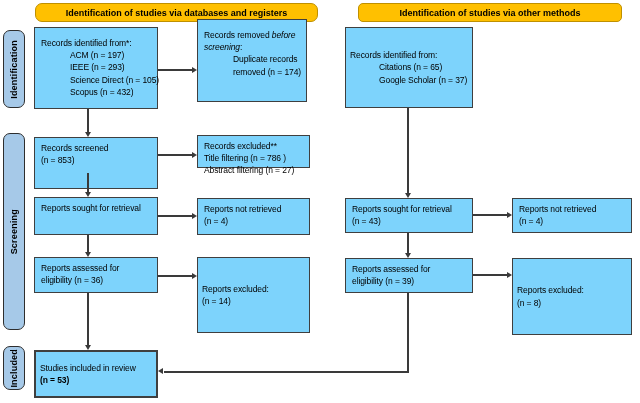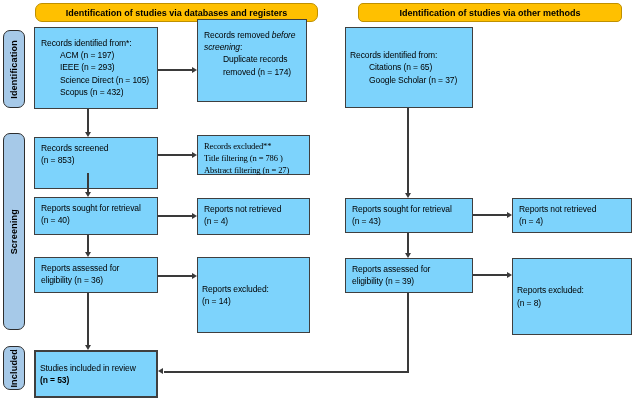--- a/index.html
+++ b/index.html
@@ -8,21 +8,21 @@
   .hdr{position:absolute;display:flex;align-items:center;justify-content:center;
        background:#FFC000;border:1.5px solid #BF9000;border-radius:5px;
        font-weight:bold;font-size:9px;letter-spacing:0;box-sizing:border-box;text-align:center;}
   .box{position:absolute;background:#7dd3fc;border:1.6px solid #3f3f3f;box-sizing:border-box;
        font-size:8.5px;line-height:12.2px;letter-spacing:-0.1px;}
   .box.thick{border-width:2px;}
   .pad{padding:9px 3px 0 6px;}
   .pad2{padding:4px 3px 0 6px;}
   .center{display:flex;flex-direction:column;justify-content:center;padding-left:4px;padding-right:3px;}
   .ln{white-space:nowrap;}
-  .ind{margin-left:19px;}
+  .ind{margin-left:29px;}
   .b{font-weight:bold;}
   .side{position:absolute;background:#A6C9E8;border:1.5px solid #2e2e2e;border-radius:7px;
         display:flex;align-items:center;justify-content:center;box-sizing:border-box;}
   .side span{writing-mode:vertical-rl;transform:rotate(180deg);font-weight:bold;font-size:9px;letter-spacing:0.2px;}
   .vl{position:absolute;width:1.5px;background:#3a3a3a;}
   .hl{position:absolute;height:1.5px;background:#3a3a3a;}
   .ah{position:absolute;width:0;height:0;}
   .ah.d{border-left:3.5px solid transparent;border-right:3.5px solid transparent;border-top:5.5px solid #3a3a3a;}
   .ah.r{border-top:3.5px solid transparent;border-bottom:3.5px solid transparent;border-left:5.5px solid #3a3a3a;}
   .ah.l{border-top:3.5px solid transparent;border-bottom:3.5px solid transparent;border-right:5.5px solid #3a3a3a;}
@@ -62,29 +62,28 @@
     <div class="ln"><em>screening</em><span>:</span></div>
     <div class="ln ind">Duplicate records</div>
     <div class="ln ind">removed  (n = 174)</div>
   </div>
 
   <div class="box pad2" style="left:34px;top:137px;width:124px;height:52px;">
     <div class="ln">Records screened</div>
     <div class="ln">(n = 853)</div>
   </div>
 
-  <div class="box pad2" style="left:197px;top:135px;width:113px;height:40px;font-family:Liberation Serif, serif;">
+  <div class="box pad2" style="left:197px;top:135px;width:113px;height:33px;">
     <div class="ln">Records excluded**</div>
     <div class="ln">Title filtering (n = 786 )</div>
     <div class="ln">Abstract filtering (n = 27)</div>
   </div>
 
   <div class="box pad2" style="left:34px;top:197px;width:124px;height:38px;">
     <div class="ln">Reports sought for retrieval</div>
-    <div class="ln">(n = 40)</div>
   </div>
 
   <div class="box pad2" style="left:197px;top:198px;width:113px;height:37px;">
     <div class="ln">Reports not retrieved</div>
     <div class="ln">(n = 4)</div>
   </div>
 
   <div class="box pad2" style="left:34px;top:257px;width:124px;height:36px;">
     <div class="ln">Reports assessed for</div>
     <div class="ln">eligibility (n = 36)</div>

